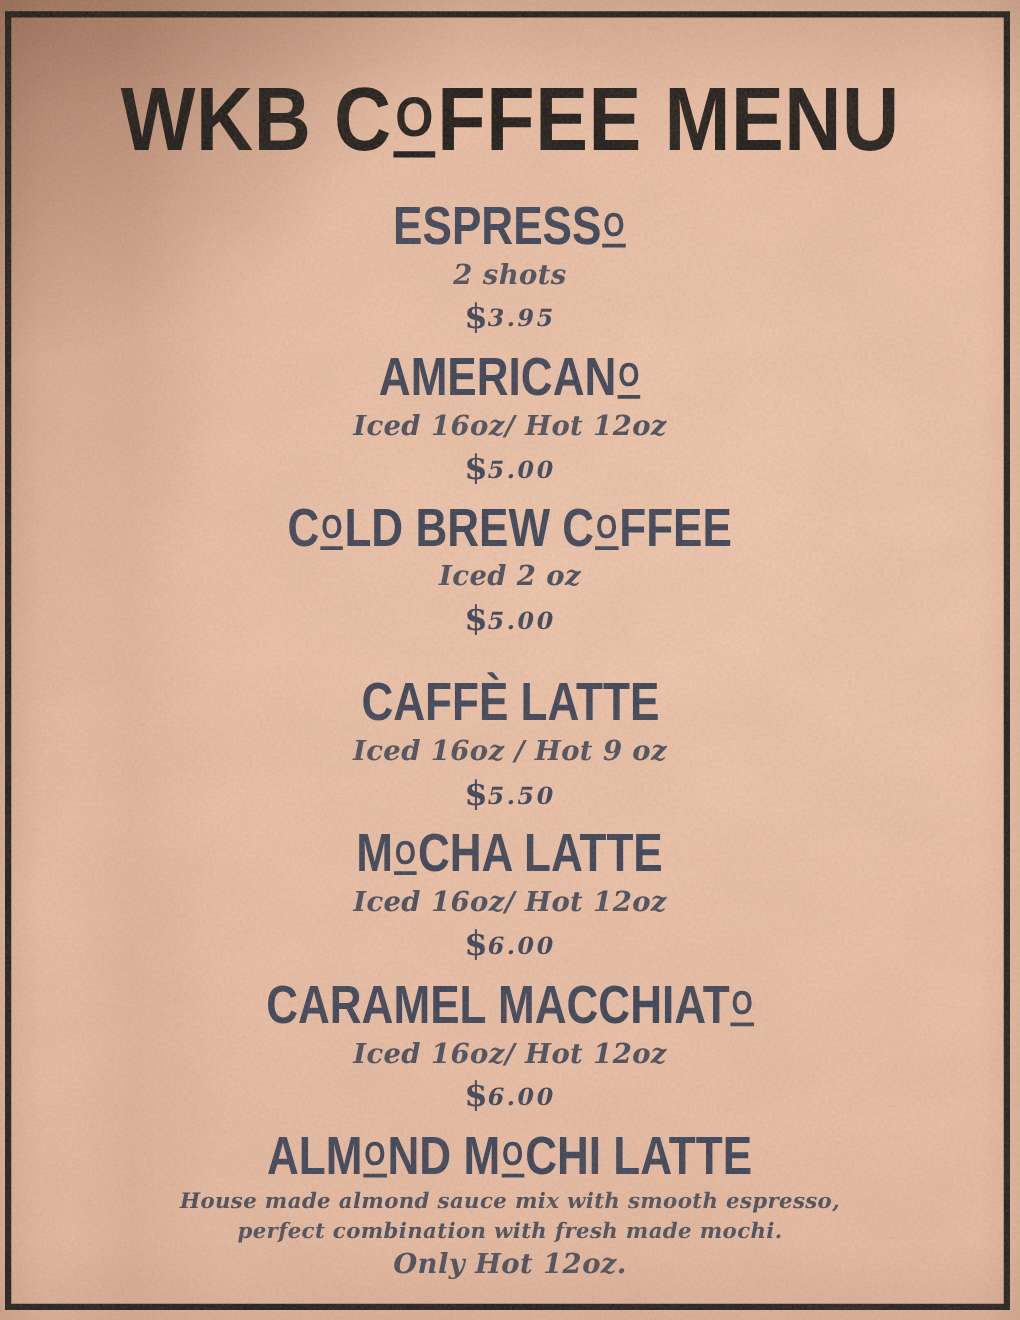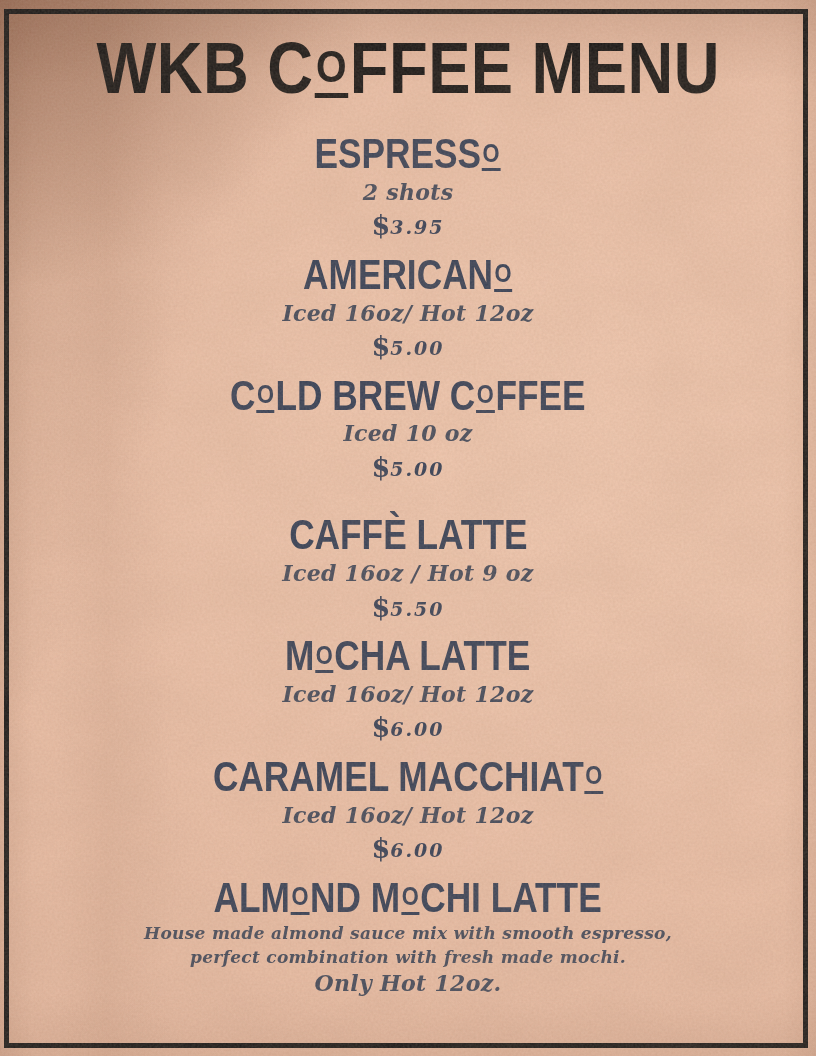--- a/index.html
+++ b/index.html
@@ -26,21 +26,21 @@
       linear-gradient(90deg, rgba(120,76,54,.12), rgba(120,76,54,0) 4%, rgba(120,76,54,0) 96%, rgba(120,76,54,.10)),
       linear-gradient(90deg, transparent 7%, rgba(140,90,64,.08) 13%, transparent 21%),
       linear-gradient(0deg, rgba(130,84,60,.10), rgba(130,84,60,0) 6%);
   }
   .texture{position:absolute;inset:0;z-index:6;pointer-events:none;}
   .frame{
     position:absolute;left:4px;top:9px;right:8px;bottom:8px;z-index:4;
     border:5px solid var(--frame);pointer-events:none;
   }
   .content{
-    position:absolute;inset:0;z-index:3;text-align:center;padding-top:32px;
+    position:absolute;inset:0;z-index:3;text-align:center;padding-top:60px;
   }
   .title{
     display:inline-block;white-space:nowrap;
     font-family:"Liberation Sans",sans-serif;font-weight:700;font-size:72px;line-height:1.0;
     letter-spacing:0.5px;color:var(--title-text);
     transform:scaleX(.88);transform-origin:50% 50%;
     margin-bottom:28px;
   }
   .items{display:block;}
   .item{margin-bottom:10px;}
@@ -105,21 +105,21 @@
 
   <section class="item">
     <h2 class="name"><span class="inner">AMERICAN<span class="o">O</span></span></h2>
     <p class="script sizes">Iced 16oz/ Hot 12oz</p>
 
     <p class="price"><span class="dollar">$</span><span class="amount">5.00</span></p>
   </section>
 
   <section class="item">
     <h2 class="name"><span class="inner">C<span class="o">O</span>LD BREW C<span class="o">O</span>FFEE</span></h2>
-    <p class="script sizes">Iced 10 oz</p>
+    <p class="script sizes">Iced 2 oz</p>
 
     <p class="price"><span class="dollar">$</span><span class="amount">5.00</span></p>
   </section>
 
   <section class="item extra-gap">
     <h2 class="name"><span class="inner">CAFFÈ LATTE</span></h2>
     <p class="script sizes">Iced 16oz / Hot 9 oz</p>
 
     <p class="price"><span class="dollar">$</span><span class="amount">5.50</span></p>
   </section>

